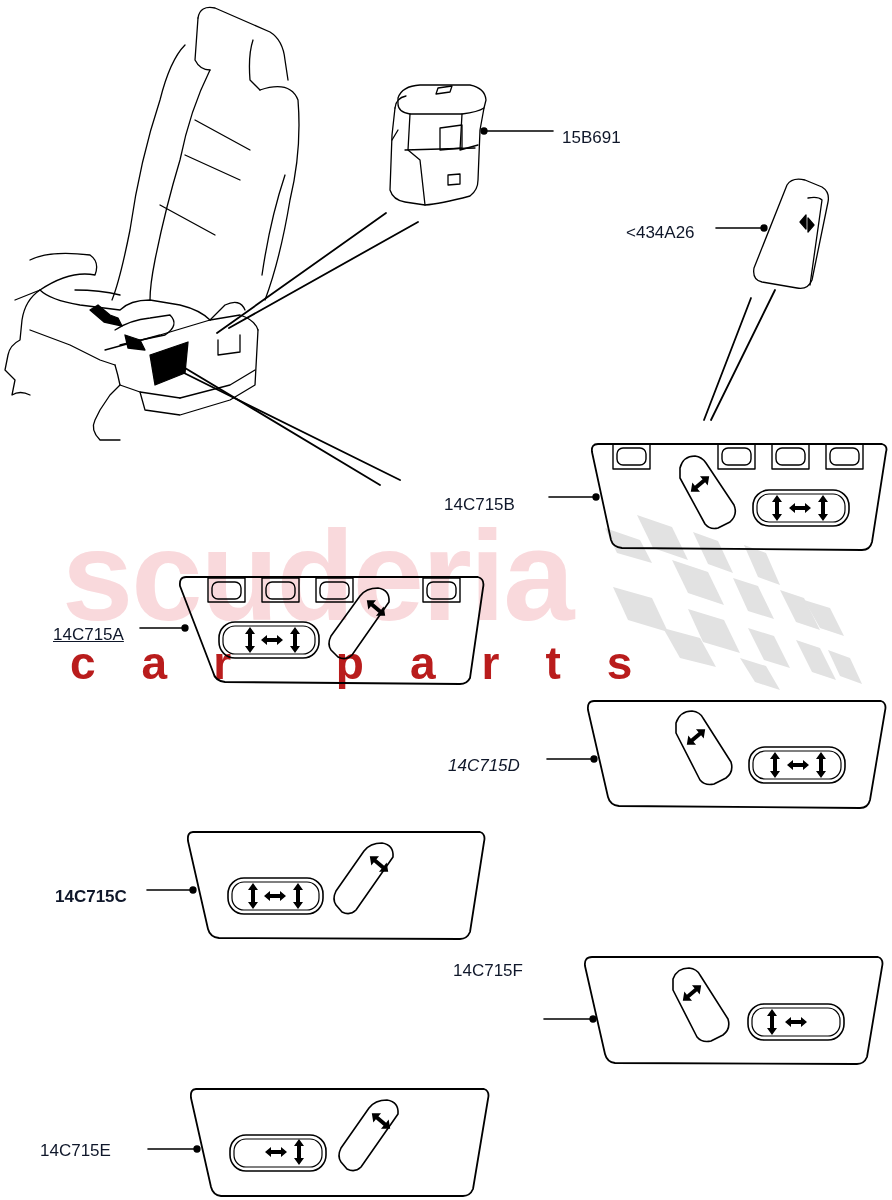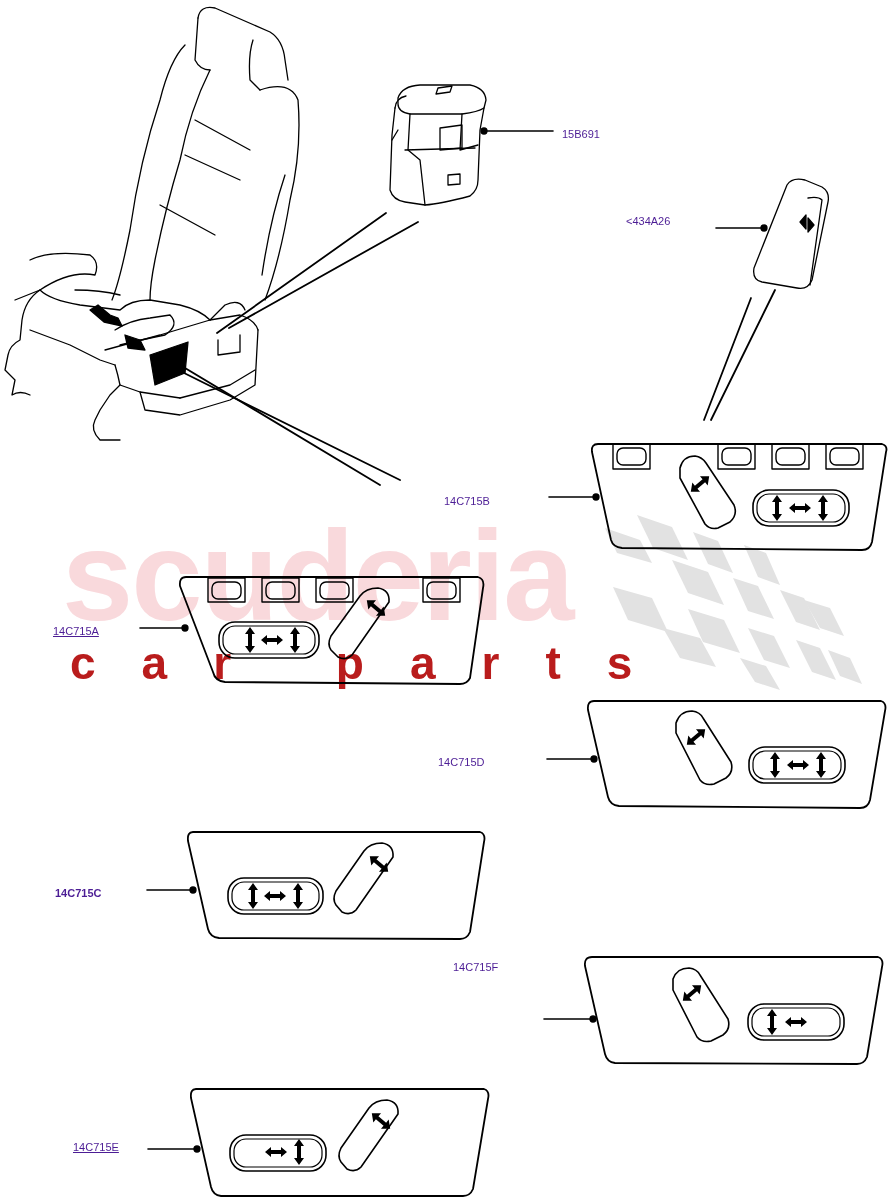--- a/index.html
+++ b/index.html
@@ -1,21 +1,21 @@
 <!DOCTYPE html>
 <html><head>
 <meta charset="utf-8">
 <style>
   html, body { margin:0; padding:0; background:#ffffff; }
   body { width:892px; height:1200px; position:relative; overflow:hidden; font-family:"Liberation Sans", sans-serif; }
   .layer { position:absolute; left:0; top:0; width:804px; height:1200px; }
   .wm-text { position:absolute; font-family:"Liberation Sans", sans-serif; font-weight:bold; color:#f9d9dc; }
   .wm-main { left:62px; top:512px; font-size:128px; letter-spacing:-2px; line-height:1; }
   .wm-sub { left:70px; top:640px; font-size:46px; color:#b91c1c; letter-spacing:46px; line-height:1; }
-  .callout { position:absolute; font-family:"Liberation Sans", sans-serif; font-size:11px; color:#4c1d95; line-height:1; white-space:nowrap; }
+  .callout { position:absolute; font-family:"Liberation Sans", sans-serif; font-size:17px; color:#0f172a; line-height:1; white-space:nowrap; }
   svg { position:absolute; left:0; top:0; }
 </style>
 </head>
 <body>
 
 <div class="layer">
   <div class="wm-text wm-main">scuderia</div>
   <div class="wm-text wm-sub">car parts</div>
   <svg width="892" height="1200">
     <g fill="#e2e2e2">
@@ -208,19 +208,19 @@
   <use href="#ud" x="772" y="1022"></use>
   <use href="#lr" x="796" y="1022"></use>
   <use href="#diag" transform="translate(692,993) rotate(-40)"></use>
 
   <use href="#lr" x="276" y="1152"></use>
   <use href="#ud" x="299" y="1152"></use>
   <use href="#diag" transform="translate(381,1121) rotate(40)"></use>
 </svg>
 
 <div class="callout" style="left:562px; top:129px;">15B691</div>
-<div class="callout" style="left:626px; top:216px;">&lt;434A26</div>
+<div class="callout" style="left:626px; top:224px;">&lt;434A26</div>
 <div class="callout" style="left:444px; top:496px;">14C715B</div>
 <div class="callout" style="left:53px; top:626px;text-decoration:underline;">14C715A</div>
-<div class="callout" style="left:438px; top:757px;">14C715D</div>
+<div class="callout" style="left:448px; top:757px;font-style:italic;">14C715D</div>
 <div class="callout" style="left:55px; top:888px;font-weight:bold;">14C715C</div>
 <div class="callout" style="left:453px; top:962px;">14C715F</div>
-<div class="callout" style="left:73px; top:1142px;text-decoration:underline;">14C715E</div>
+<div class="callout" style="left:40px; top:1142px;">14C715E</div>
 
 </body></html>

